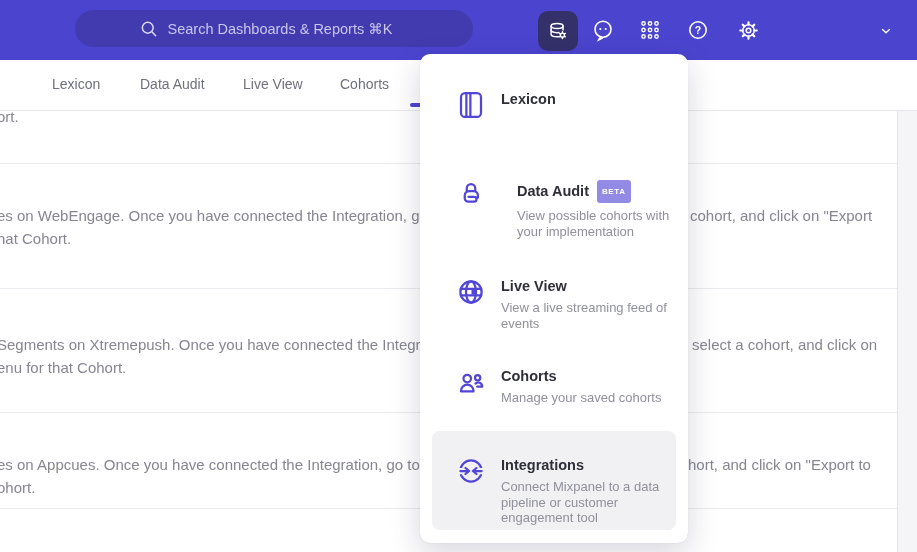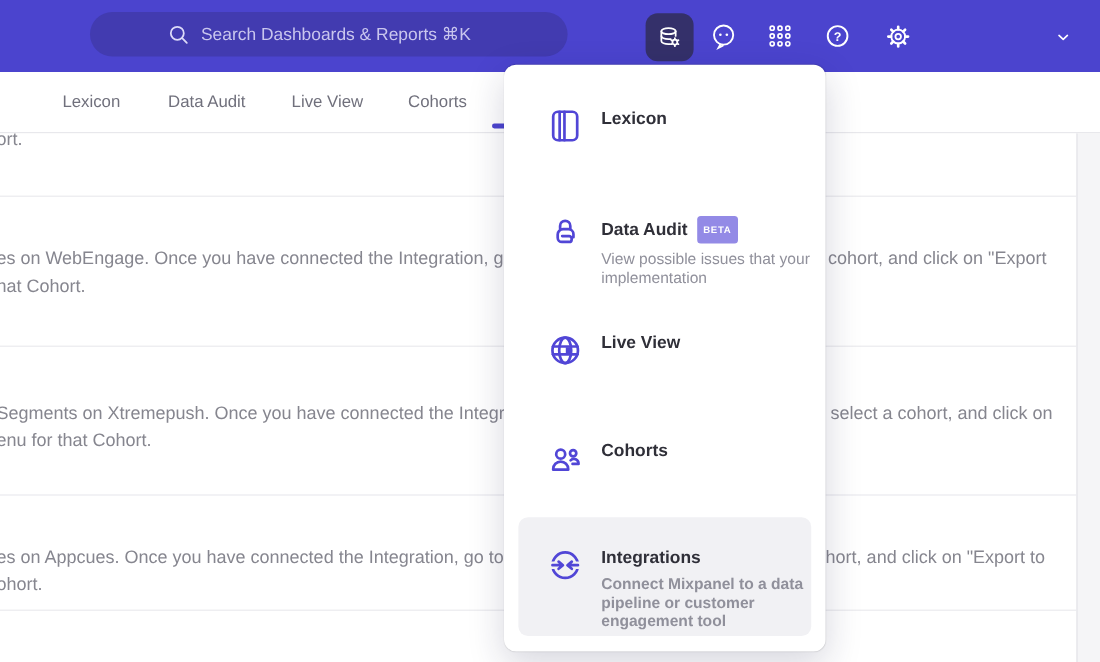--- a/index.html
+++ b/index.html
@@ -43,27 +43,27 @@
   .r3-l1 { left:-3px; top:225px; } .r3-r1 { left:692px; top:225px; } .r3-l2 { left:-3px; top:248px; }
   .r4-l1 { left:-3px; top:345px; } .r4-r1 { left:688px; top:345px; } .r4-l2 { left:-3px; top:368px; }
 
   
   .dropdown { position:absolute; left:420px; top:54px; width:268px; height:489px; background:#fff;
     border-radius:10px; z-index:30;
     box-shadow:0 10px 30px rgba(30,30,70,.18), 0 0 1px rgba(0,0,0,.15); }
   .hl-rect { position:absolute; left:12px; top:377px; width:244px; height:99px;
     background:#f1f1f4; border-radius:8px; }
   .menu-item { position:absolute; left:36px; right:10px; display:flex; cursor:pointer; }
-  .mi-0 { top:36px; } .mi-1 { top:126px; } .mi-2 { top:223px; } .mi-3 { top:313px; } .mi-4 { top:402px; }
+  .mi-0 { top:36px; } .mi-1 { top:126px;gap:16px; } .mi-2 { top:223px; } .mi-3 { top:313px; } .mi-4 { top:402px; }
   .mi-icon { flex:0 0 30px; width:30px; height:30px; margin-right:15px; display:flex;
     align-items:flex-start; justify-content:center; }
   .mi-title { font-size:14.5px; font-weight:bold; color:#2f2f38; line-height:18px; margin-bottom:5px; }
   .mi-desc { font-size:13px; color:#90909b; line-height:15.5px; }
   .w-lex { max-width:165px; } .w-audit { max-width:188px; } .w-live { max-width:180px; }
-  .w-coh { max-width:200px; } .w-int { max-width:170px;font-weight:bold; }
+  .w-coh { max-width:200px; } .w-int { max-width:170px; }
   .beta-badge { display:inline-block; margin-left:8px; padding:3px 5px 2px; border-radius:3px;
     background:#938ae6; color:#fff; font-size:8px; font-weight:bold; letter-spacing:.6px;
     vertical-align:2px; }
 </style>
 </head>
 <body>
 
 <div class="stage">
 
   <div class="content">
@@ -181,50 +181,52 @@
       <div class="mi-icon">
         <svg width="30" height="30" viewBox="0 0 24 24" fill="none" stroke="#5146d6" stroke-width="1.8" stroke-linecap="round" stroke-linejoin="round">
           <path d="M8.6 8.4V6.6a3.4 3.4 0 0 1 6.8 0v1.8"></path>
           <path d="M10 13.4h4.6a1.7 1.7 0 0 1 1.7 1.7v.5a1.7 1.7 0 0 1-1.7 1.7h-4.8a2.8 2.8 0 0 1-2.8-2.8v-2.1a3.6 3.6 0 0 1 3.6-3.6h3.5a3.4 3.4 0 0 1 3.4 3.4v1.9"></path>
         </svg>
       </div>
       <div>
         <div class="mi-title">
           <span>Data Audit</span><span class="beta-badge">BETA</span>
         </div>
-        <div class="mi-desc w-audit">View possible issues that your implementation</div>
+        <div class="mi-desc w-audit">View possible cohorts with your implementation</div>
       </div>
     </div>
 
     <div class="menu-item mi-2">
       <div class="mi-icon">
         <svg width="30" height="30" viewBox="0 0 24 24" fill="none" stroke="#5146d6" stroke-width="1.8" stroke-linecap="round">
           <circle cx="12" cy="12" r="8.5"></circle>
           <ellipse cx="12" cy="12" rx="4" ry="8.5"></ellipse>
           <line x1="3.8" y1="9.4" x2="20.2" y2="9.4"></line>
           <line x1="3.8" y1="14.6" x2="20.2" y2="14.6"></line>
           <rect x="12.4" y="9.9" width="3.3" height="4.2" fill="#5146d6" stroke="none"></rect>
         </svg>
       </div>
       <div>
         <div class="mi-title">Live View</div>
+        <div class="mi-desc w-live">View a live streaming feed of events</div>
       </div>
     </div>
 
     <div class="menu-item mi-3">
       <div class="mi-icon">
         <svg width="30" height="30" viewBox="0 0 24 24" fill="none" stroke="#5146d6" stroke-width="1.8" stroke-linecap="round" stroke-linejoin="round">
           <circle cx="9" cy="9.2" r="3"></circle>
           <path d="M4 19.5v-.4a5 5 0 0 1 10 0v.4z"></path>
           <circle cx="17.3" cy="8.6" r="2.1"></circle>
           <path d="M15.6 13.3a3.1 3.1 0 0 1 5.3 2.2v.2h-4"></path>
         </svg>
       </div>
       <div>
         <div class="mi-title">Cohorts</div>
+        <div class="mi-desc w-coh">Manage your saved cohorts</div>
       </div>
     </div>
 
     <div class="menu-item mi-4">
       <div class="mi-icon">
         <svg width="30" height="30" viewBox="0 0 24 24" fill="none" stroke-linecap="round" stroke-linejoin="round">
           <circle cx="12" cy="12" r="8.5" stroke="#5146d6" stroke-width="1.8"></circle>
           <path d="M2.5 12h8M21.5 12h-8" stroke="#f1f1f4" stroke-width="5"></path>
           <path d="M3.5 12h6.5M7.6 9.6l2.9 2.4-2.9 2.4" stroke="#5146d6" stroke-width="1.8"></path>
           <path d="M20.5 12H14M16.4 9.6L13.5 12l2.9 2.4" stroke="#5146d6" stroke-width="1.8"></path>

